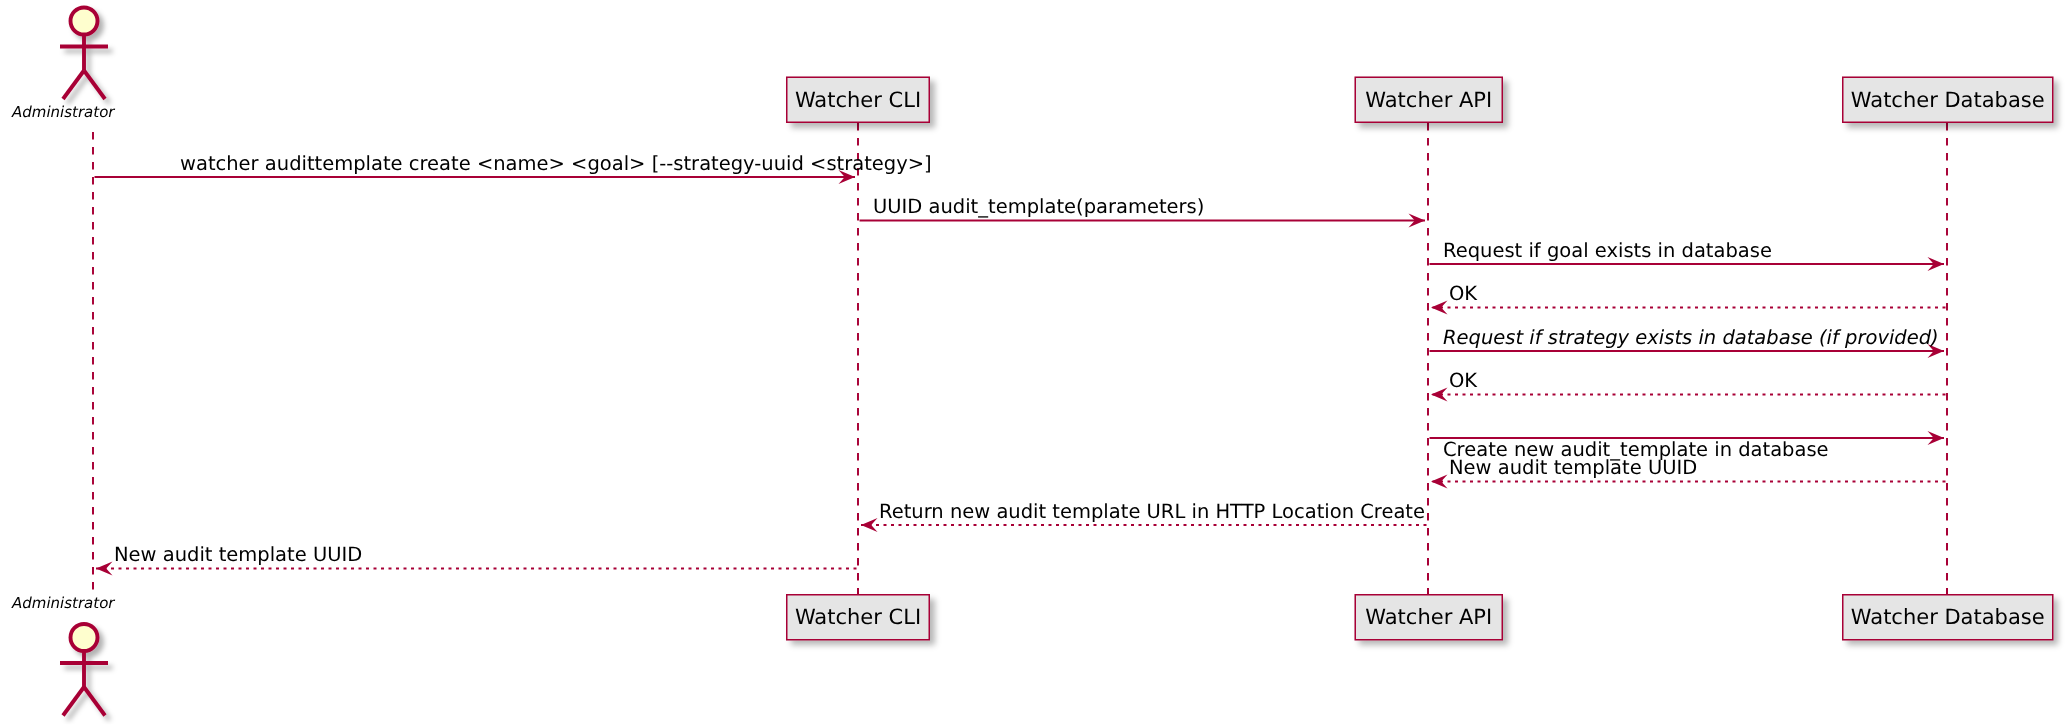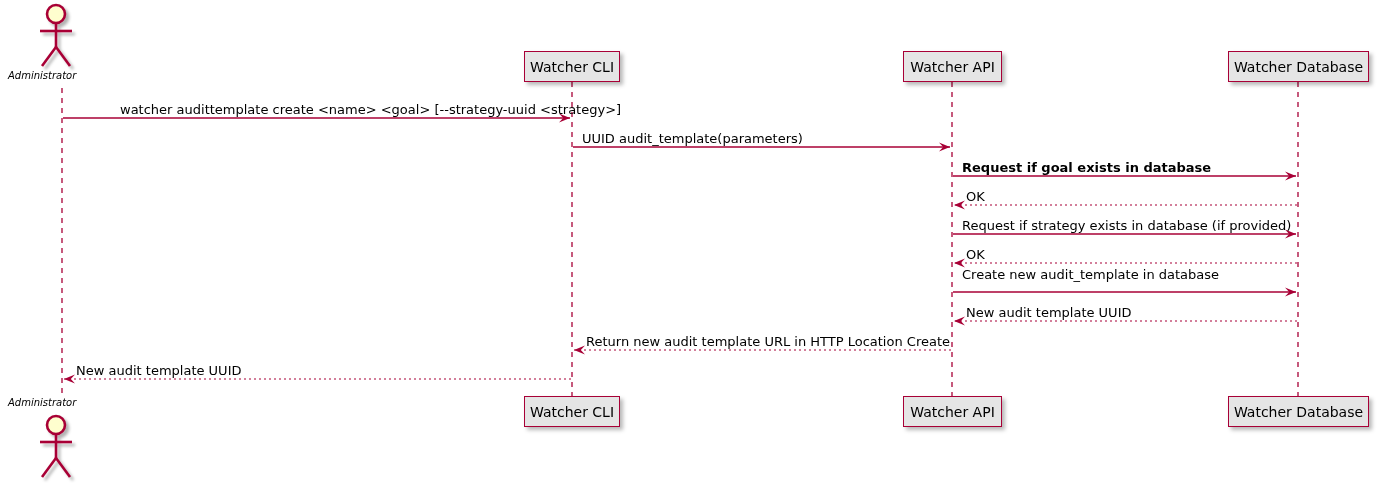--- a/index.html
+++ b/index.html
@@ -137,23 +137,23 @@
   <div class="participant" style="left:1228px; top:396px; width:141px; height:31px;">
     <span>Watcher Database</span>
   </div>
 
   <div class="actor-label" style="left:8px; top:70px;">Administrator</div>
   <div class="actor-label" style="left:8px; top:397px;">Administrator</div>
 
   <div id="label-layer">
       <div class="msg-label" style="left: 72px; top: 103px; margin-left: 48px;">watcher audittemplate create &lt;name&gt; &lt;goal&gt; [--strategy-uuid &lt;strategy&gt;]</div>
       <div class="msg-label" style="left: 582px; top: 132px;">UUID audit_template(parameters)</div>
-      <div class="msg-label" style="left: 962px; top: 161px; font-weight: bold;">Request if goal exists in database</div>
+      <div class="msg-label" style="left: 962px; top: 161px;">Request if goal exists in database</div>
       <div class="msg-label" style="left: 966px; top: 190px;">OK</div>
-      <div class="msg-label" style="left: 962px; top: 219px;">Request if strategy exists in database (if provided)</div>
+      <div class="msg-label" style="left: 962px; top: 219px; font-style: italic;">Request if strategy exists in database (if provided)</div>
       <div class="msg-label" style="left: 966px; top: 248px;">OK</div>
-      <div class="msg-label" style="left: 962px; top: 268px;">Create new audit_template in database</div>
+      <div class="msg-label" style="left: 962px; top: 294px;">Create new audit_template in database</div>
       <div class="msg-label" style="left: 966px; top: 306px;">New audit template UUID</div>
       <div class="msg-label" style="left: 586px; top: 335px;">Return new audit template URL in HTTP Location Create</div>
       <div class="msg-label" style="left: 76px; top: 364px;">New audit template UUID</div>
     </div>
 
 </div>
 
 </body></html>

